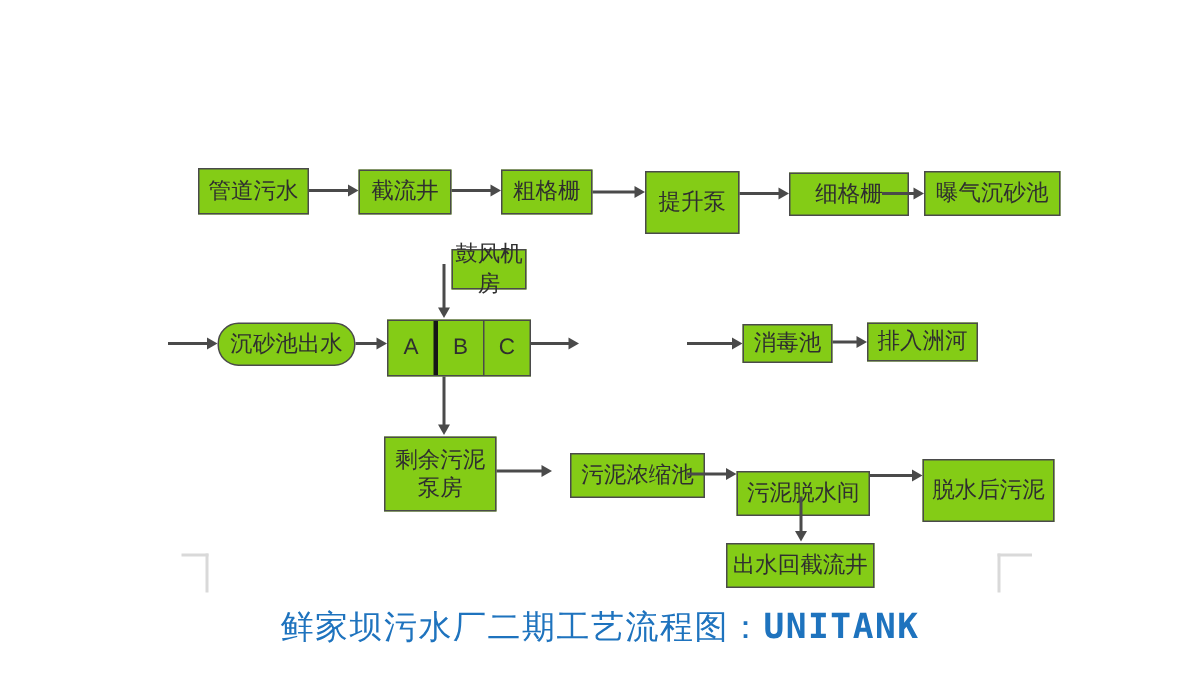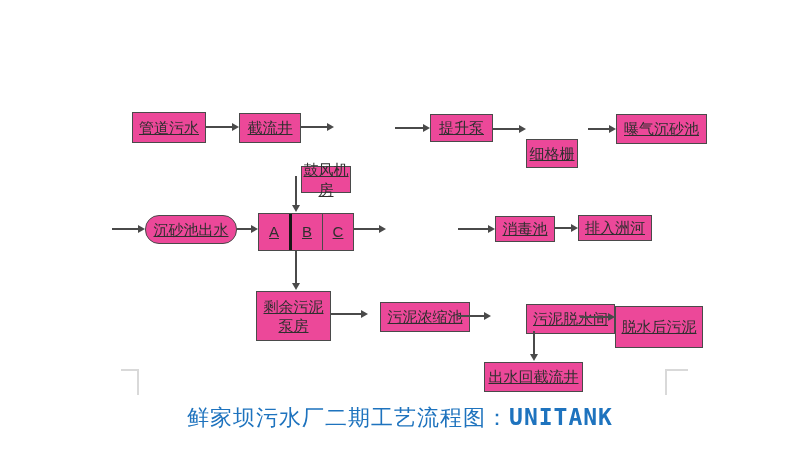--- a/index.html
+++ b/index.html
@@ -1,51 +1,52 @@
 <!DOCTYPE html>
 <html><head>
 <meta charset="utf-8">
 <style>
   html,body{margin:0;padding:0;background:#fff;}
   #stage{position:relative;width:800px;height:450px;background:#ffffff;overflow:hidden;
          font-family:"Liberation Sans",sans-serif;}
-  .node{position:absolute;box-sizing:border-box;background:#ec4899;border:1.5px solid #4a4a4a;
+  .node{position:absolute;box-sizing:border-box;background:#84cc16;border:1.5px solid #4a4a4a;
         display:flex;align-items:center;justify-content:center;text-align:center;
-        color:#2f2f2f;font-size:15px;line-height:1.3;white-space:pre-line;text-decoration:underline;}
+        color:#2f2f2f;font-size:15px;line-height:1.3;white-space:pre-line;}
   .cellbox{padding:0;}
   .cell{flex:1;height:100%;display:flex;align-items:center;justify-content:center;
         box-sizing:border-box;color:#2f2f2f;font-size:15px;}
   .eline{position:absolute;background:#4a4a4a;}
   .ehead{position:absolute;width:0;height:0;}
   .cmark{position:absolute;background:#d9d9d9;}
   #caption{position:absolute;left:0;top:403px;width:100%;text-align:center;}
   #caption .zh{font-family:"DejaVu Serif",serif;font-size:22px;letter-spacing:1px;}
   #caption .en{font-family:"DejaVu Sans Mono",monospace;font-size:23px;font-weight:700;letter-spacing:1px;}
 </style>
 </head>
 <body>
 
 <div id="stage">
   <div id="caption" style="color: rgb(30, 115, 190);">
     <span class="zh">鲜家坝污水厂二期工艺流程图：</span><span class="en">UNITANK</span>
   </div>
 <div class="node" style="left: 132px; top: 112px; width: 74px; height: 31px; border-color: rgb(74, 74, 74);">管道污水</div>
     <div class="node" style="left: 239px; top: 113px; width: 62px; height: 30px; border-color: rgb(74, 74, 74);">截流井</div>
-    <div class="node" style="left: 430px; top: 114px; width: 63px; height: 28px; border-color: rgb(74, 74, 74);">提升泵</div>
-    <div class="node" style="left: 526px; top: 115px; width: 52px; height: 29px; border-color: rgb(74, 74, 74); margin-top: 24px;">细格栅</div>
+    <div class="node" style="left: 334px; top: 113px; width: 61px; height: 30px; border-color: rgb(74, 74, 74);">粗格栅</div>
+    <div class="node" style="left: 430px; top: 114px; width: 63px; height: 42px; border-color: rgb(74, 74, 74);">提升泵</div>
+    <div class="node" style="left: 526px; top: 115px; width: 80px; height: 29px; border-color: rgb(74, 74, 74);">细格栅</div>
     <div class="node" style="left: 616px; top: 114px; width: 91px; height: 30px; border-color: rgb(74, 74, 74);">曝气沉砂池</div>
     <div class="node" style="left: 301px; top: 166px; width: 50px; height: 27px; border-color: rgb(74, 74, 74);">鼓风机房</div>
     <div class="node" style="left: 145px; top: 215px; width: 92px; height: 29px; border-color: rgb(74, 74, 74); border-radius: 14px;">沉砂池出水</div>
     <div class="node cellbox" style="left: 258px; top: 213px; width: 96px; height: 38px; border-color: rgb(74, 74, 74);"><div class="cell" style="border-right: 3px solid rgb(22, 22, 22);">A</div><div class="cell" style="border-right: 1.5px solid rgb(74, 74, 74);">B</div><div class="cell">C</div></div>
     <div class="node" style="left: 578px; top: 215px; width: 74px; height: 26px; border-color: rgb(74, 74, 74);">排入洲河</div>
     <div class="node" style="left: 495px; top: 216px; width: 60px; height: 26px; border-color: rgb(74, 74, 74);">消毒池</div>
     <div class="node" style="left: 256px; top: 291px; width: 75px; height: 50px; border-color: rgb(74, 74, 74);">剩余污泥
 泵房</div>
     <div class="node" style="left: 380px; top: 302px; width: 90px; height: 30px; border-color: rgb(74, 74, 74);">污泥浓缩池</div>
-    <div class="node" style="left: 491px; top: 304px; width: 89px; height: 30px; border-color: rgb(74, 74, 74); margin-left: 35px;">污泥脱水间</div>
+    <div class="node" style="left: 491px; top: 314px; width: 89px; height: 30px; border-color: rgb(74, 74, 74);">污泥脱水间</div>
     <div class="node" style="left: 615px; top: 306px; width: 88px; height: 42px; border-color: rgb(74, 74, 74);">脱水后污泥</div>
     <div class="node" style="left: 484px; top: 362px; width: 99px; height: 30px; border-color: rgb(74, 74, 74);">出水回截流井</div>
     <div class="eline" style="background: rgb(74, 74, 74); left: 206px; top: 126px; width: 28px; height: 1.5px;"></div>
     <div class="ehead" style="left: 232px; top: 122.5px; border-top: 4.5px solid transparent; border-bottom: 4.5px solid transparent; border-left: 7px solid rgb(74, 74, 74);"></div>
     <div class="eline" style="background: rgb(74, 74, 74); left: 301px; top: 126px; width: 28px; height: 1.5px;"></div>
     <div class="ehead" style="left: 327px; top: 122.5px; border-top: 4.5px solid transparent; border-bottom: 4.5px solid transparent; border-left: 7px solid rgb(74, 74, 74);"></div>
     <div class="eline" style="background: rgb(74, 74, 74); left: 395px; top: 127px; width: 30px; height: 1.5px;"></div>
     <div class="ehead" style="left: 423px; top: 123.5px; border-top: 4.5px solid transparent; border-bottom: 4.5px solid transparent; border-left: 7px solid rgb(74, 74, 74);"></div>
     <div class="eline" style="background: rgb(74, 74, 74); left: 493px; top: 128px; width: 28px; height: 1.5px;"></div>
     <div class="ehead" style="left: 519px; top: 124.5px; border-top: 4.5px solid transparent; border-bottom: 4.5px solid transparent; border-left: 7px solid rgb(74, 74, 74);"></div>

